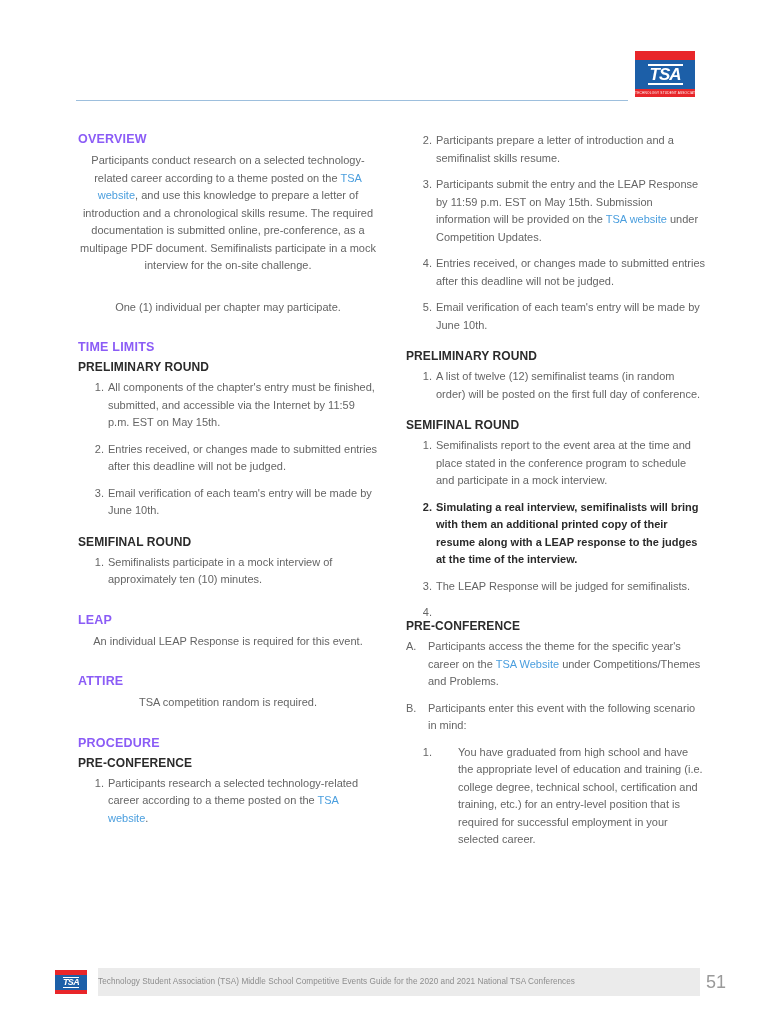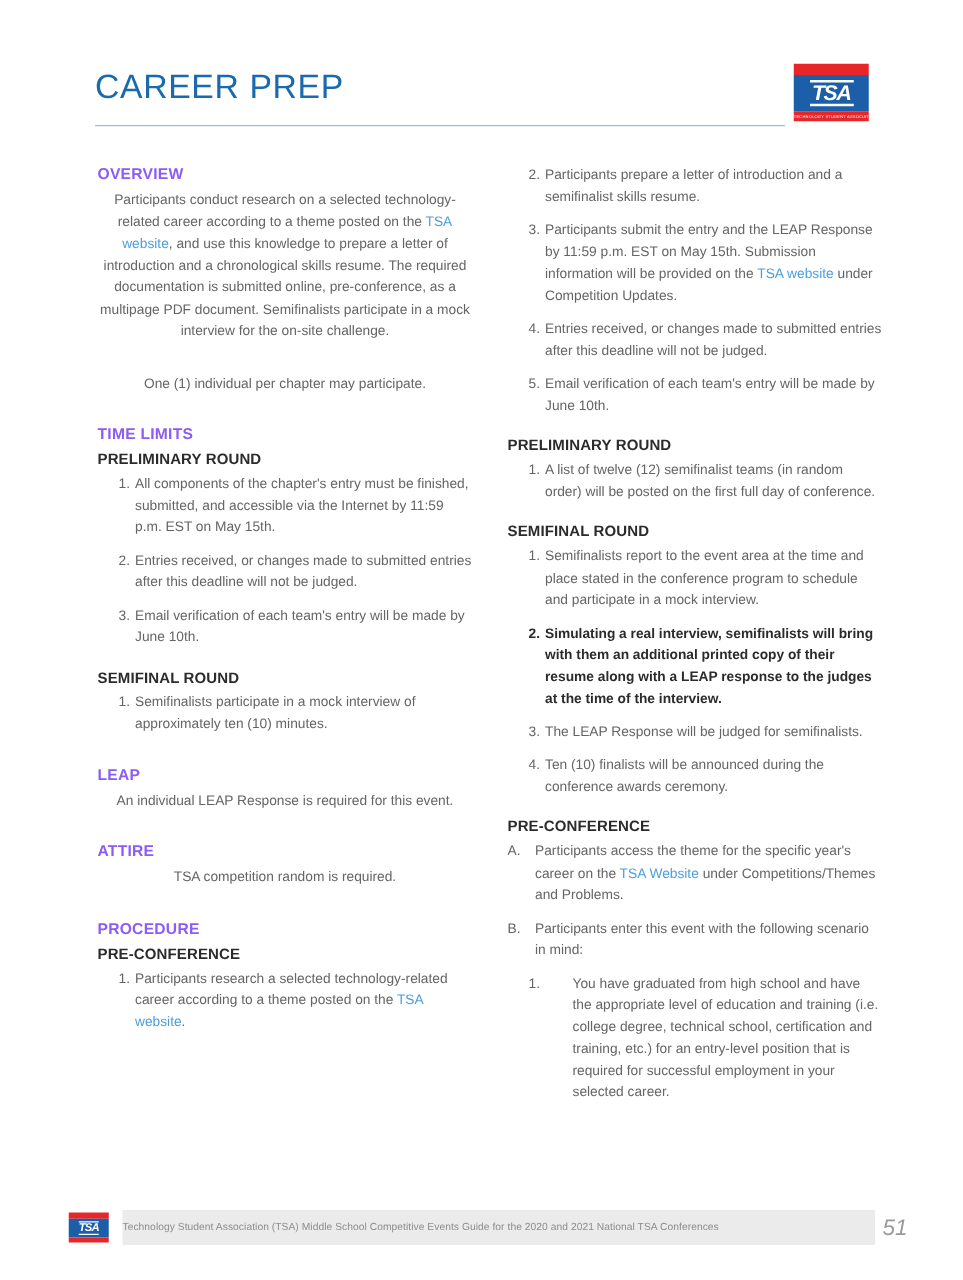--- a/index.html
+++ b/index.html
@@ -228,30 +228,28 @@
   }
   .footer-page {
     position: absolute;
     left: 706px;
     top: 0;
     height: 28px;
     line-height: 28px;
     font-size: 18px;
     color: #9a9a9a;
     font-weight: 400;
-    font-style: italic;
   }
 </style>
 </head>
 <body>
 
 <div class="page">
 
   <div class="header">
-    <h1 class="page-title">CAREER PREP</h1>
     <div class="header-rule"></div>
 
     <div class="tsa-logo">
       <div class="bar-top"></div>
       <div class="mid">
         <span class="tsa-word">TSA</span>
       </div>
       <div class="bar-bot">TECHNOLOGY STUDENT ASSOCIATION</div>
     </div>
   </div>
@@ -317,21 +315,21 @@
       <li><span class="marker">1.</span><span>A list of twelve (12) semifinalist teams (in random order) will be posted on the first full day of conference.</span></li>
     </ol>
 
     <div class="gap-md"></div>
 
     <h3 class="sub">SEMIFINAL ROUND</h3>
     <ol class="nums">
       <li><span class="marker">1.</span><span>Semifinalists report to the event area at the time and place stated in the conference program to schedule and participate in a mock interview.</span></li>
       <li class="bold"><span class="marker">2.</span><span>Simulating a real interview, semifinalists will bring with them an additional printed copy of their resume along with a LEAP response to the judges at the time of the interview.</span></li>
       <li><span class="marker">3.</span><span>The LEAP Response will be judged for semifinalists.</span></li>
-      <li><span class="marker">4.</span><span>Ten (10) finalists will be announced during the conference awards ceremony.</span></li>
+      <li><span class="marker">4.</span></li>
     </ol>
 
     <div class="gap-md"></div>
 
     <h3 class="sub">PRE-CONFERENCE</h3>
     <ol class="nums alpha">
       <li><span class="marker">A.</span><span>Participants access the theme for the specific year's career on the </span><span class="link">TSA Website</span><span> under Competitions/Themes and Problems.</span></li>
       <li><span class="marker">B.</span><span>Participants enter this event with the following scenario in mind:</span>
         <ol class="nums inner">
           <li><span class="marker" style="left:-12px;">1.</span><span>You have graduated from high school and have the appropriate level of education and training (i.e. college degree, technical school, certification and training, etc.) for an entry-level position that is required for successful employment in your selected career.</span></li>

